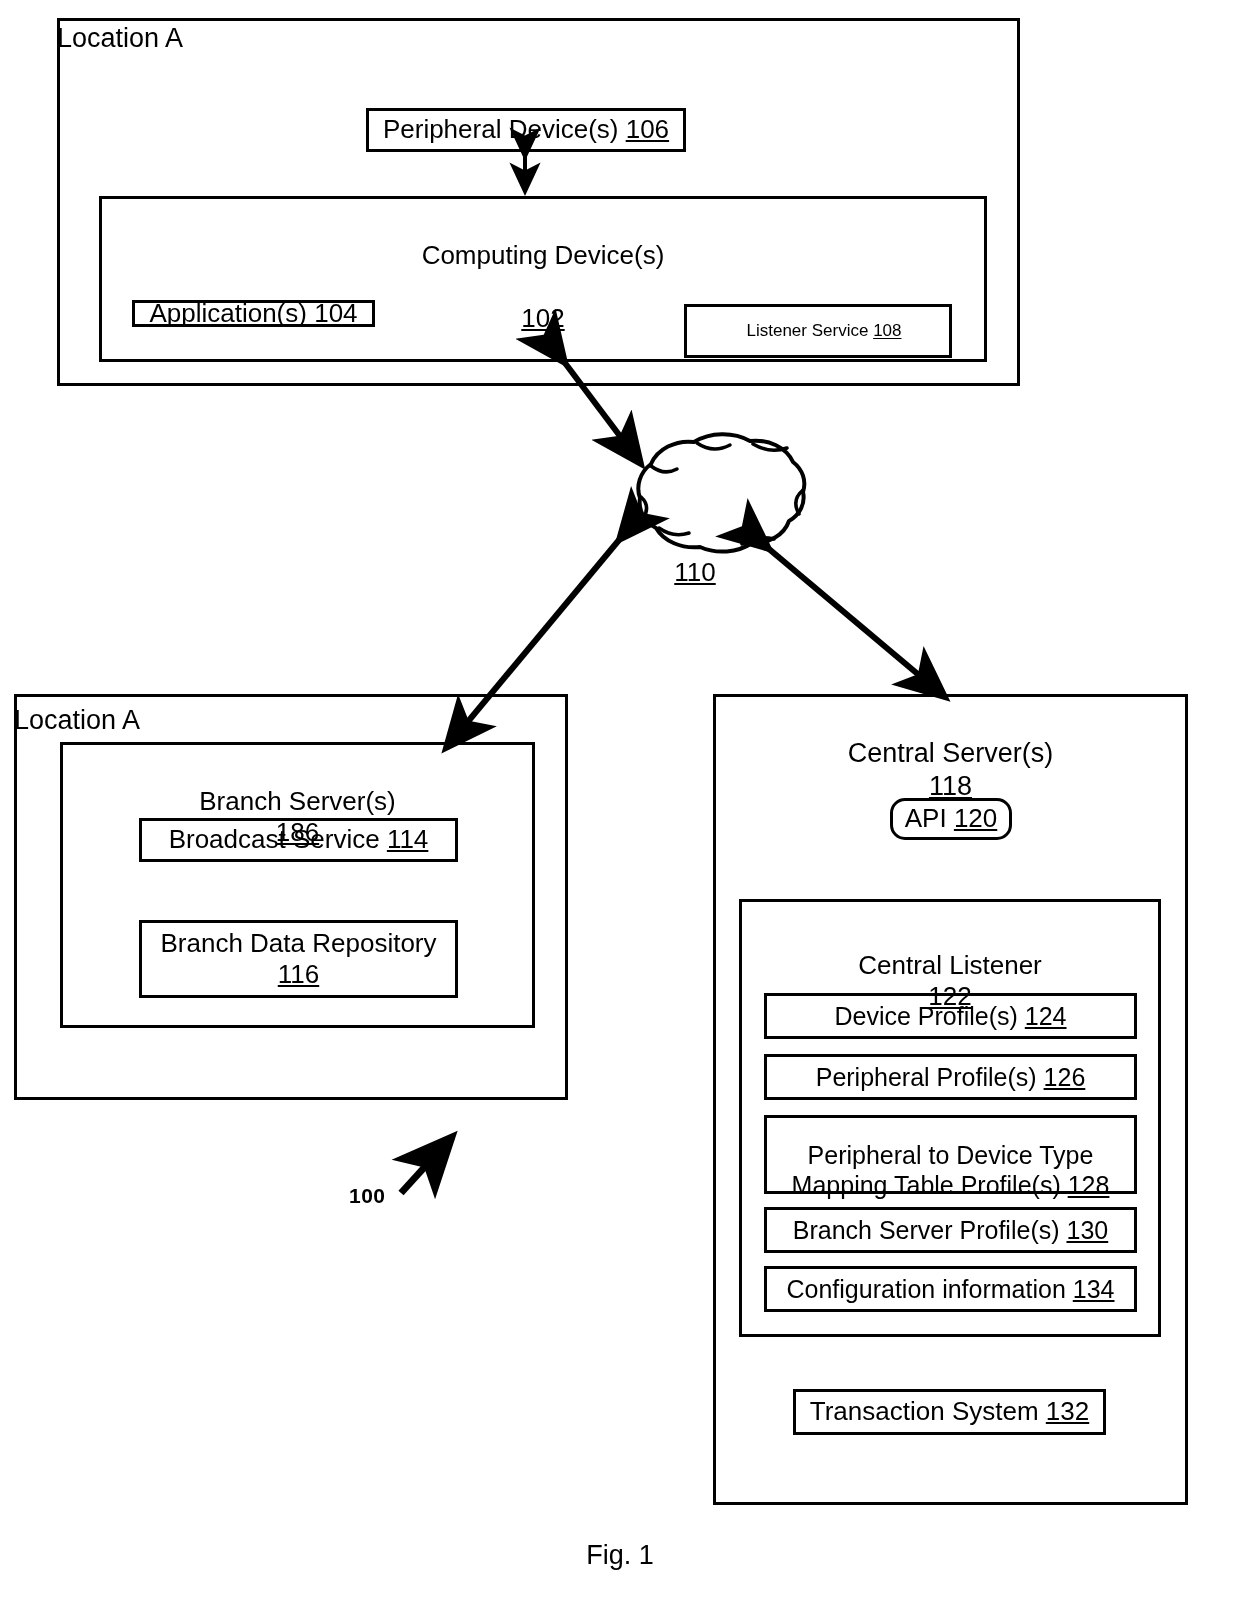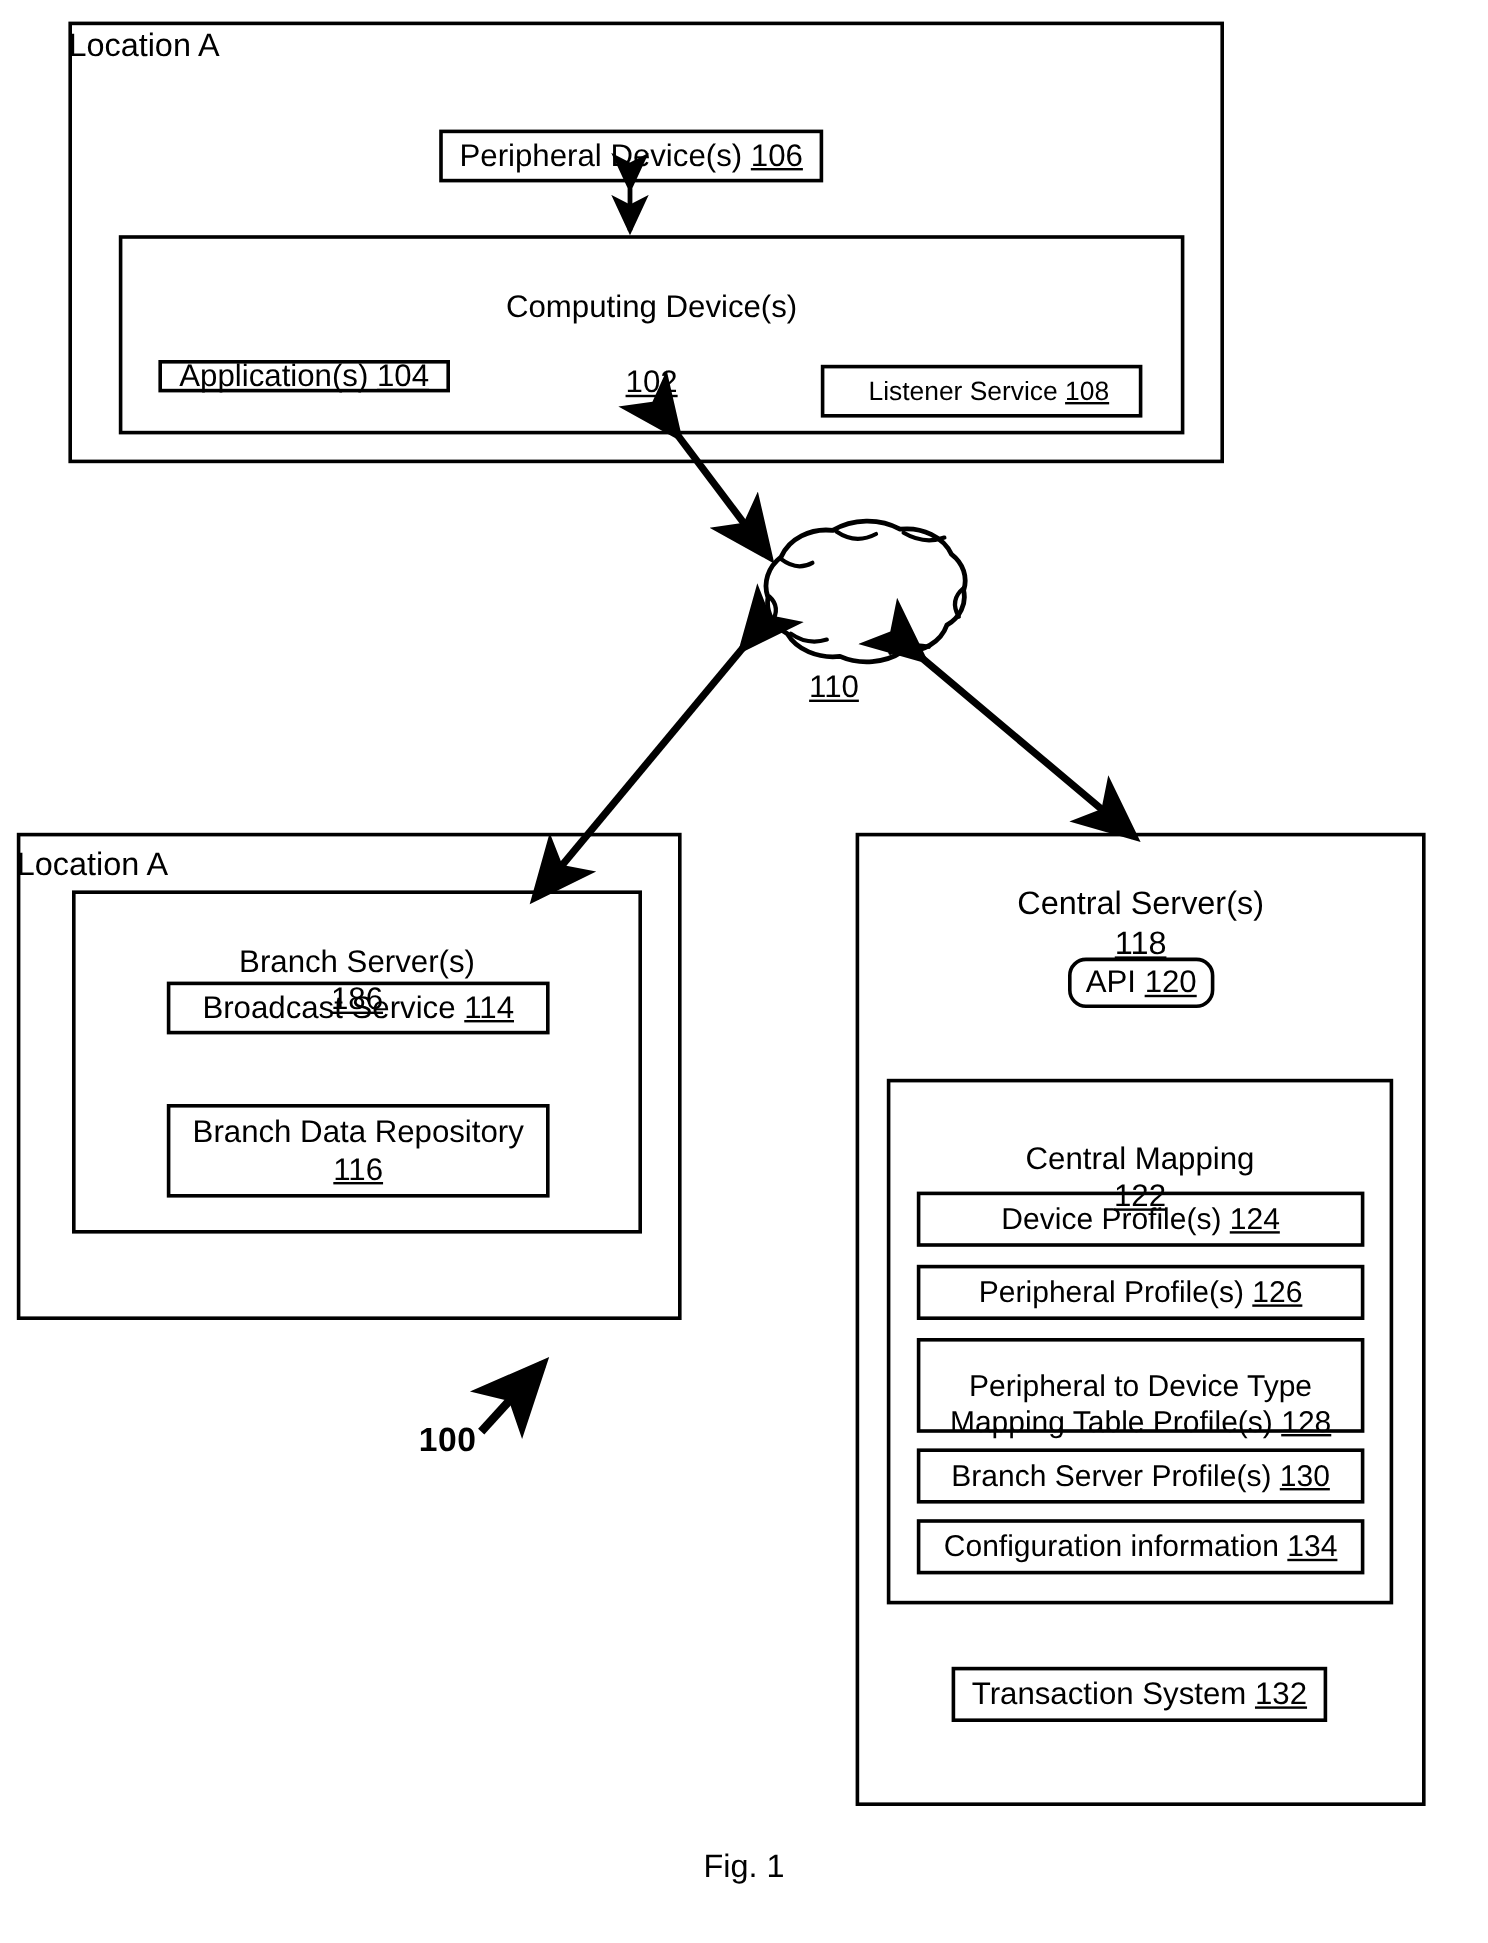--- a/index.html
+++ b/index.html
@@ -58,21 +58,21 @@
   }
   .fig-caption {
     position: absolute;
     left: 0;
     right: 0;
     text-align: center;
     font-size: 27px;
   }
   .num-label {
     position: absolute;
-    font-size: 28px;
+    font-size: 21px;
     font-weight: bold;
     letter-spacing: 0.5px;
     text-align: center;
   }
 </style>
 </head>
 <body>
 
 <div id="page">
 
@@ -94,21 +94,21 @@
     <span class="ref">102</span>
   </div>
 
   <div class="boxed-label" style="left:132px; top:300px; width:243px; height:27px; font-size:26px;">
     <span>
       <span>Application(s)</span>
       <span class="ref">104</span>
     </span>
   </div>
 
-  <div class="boxed-label" style="left:684px; top:304px; width:268px; height:44px; font-size:22px;padding-left:20px;">
+  <div class="boxed-label" style="left:684px; top:304px; width:268px; height:54px; font-size:17px;padding-left:20px;">
     <span>
       <span>Listener Service</span>
       <span class="ref">108</span>
     </span>
   </div>
 
   <div class="lbl" style="left:595px; top:462px; width:200px; font-size:26px;">
     <span>Network</span><br>
     <span class="ref">110</span>
   </div>
@@ -150,21 +150,21 @@
   <div class="boxed-label" style="left:890px; top:798px; width:122px; height:42px; font-size:26px;border-radius:15px;">
     <span>
       <span>API</span>
       <span class="ref">120</span>
     </span>
   </div>
 
   <div class="box" style="left:739px; top:899px; width:422px; height:438px;"></div>
 
   <div class="lbl" style="left:739px; top:918px; width:422px; font-size:26px;">
-    <span>Central Mapping</span>
+    <span>Central Listener</span>
     <span class="ref">122</span>
   </div>
 
   <div class="boxed-label" style="left:764px; top:993px; width:373px; height:46px; font-size:25px;">
     <span>
       <span>Device Profile(s)</span>
       <span class="ref">124</span>
     </span>
   </div>
 

